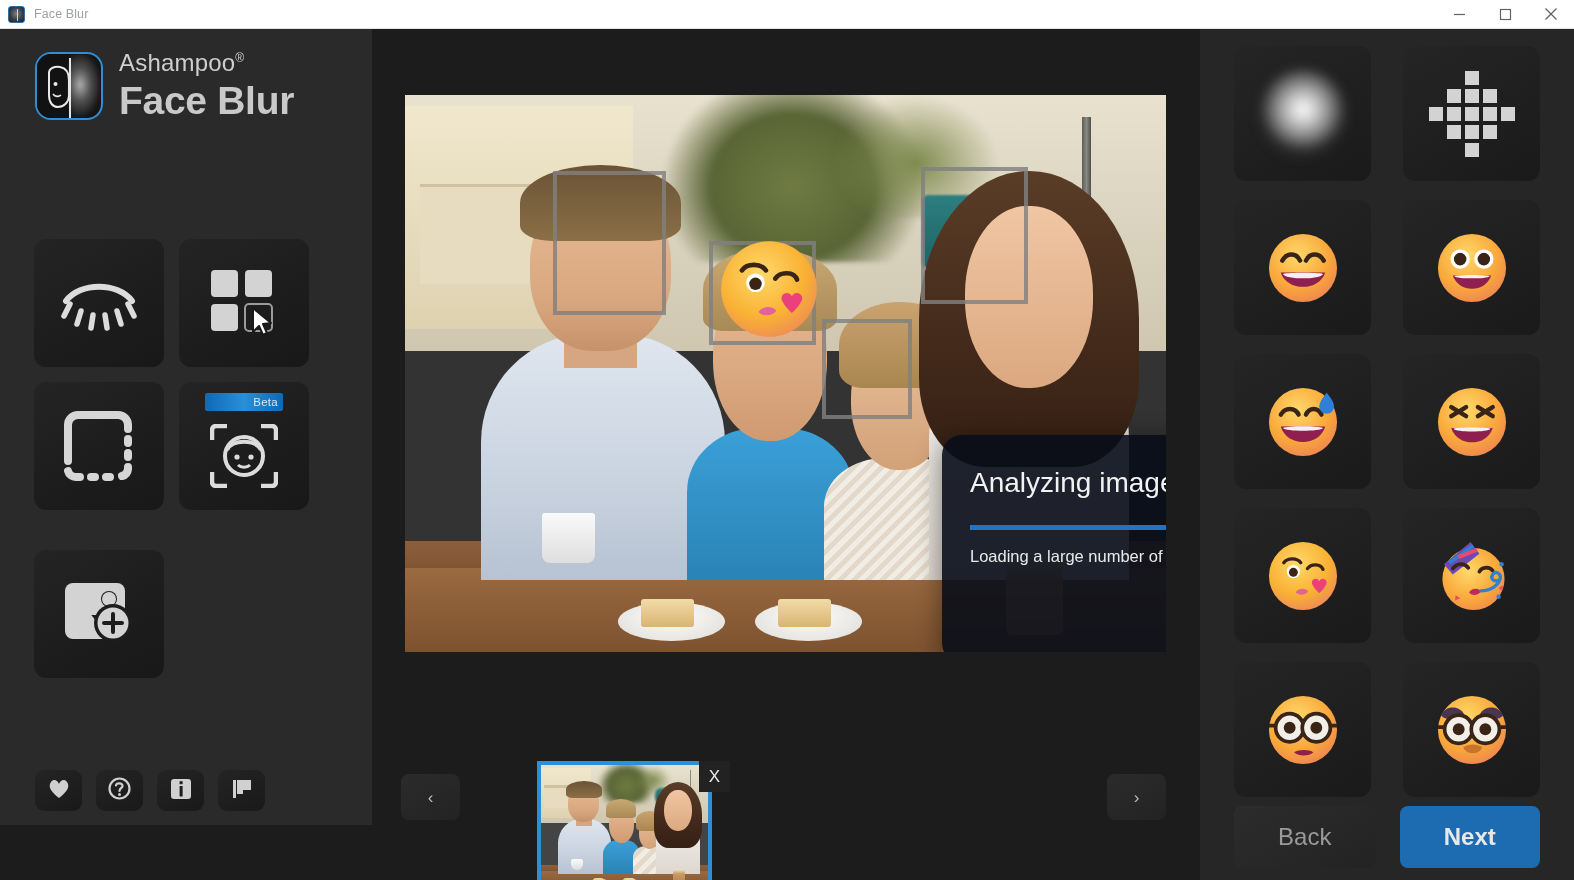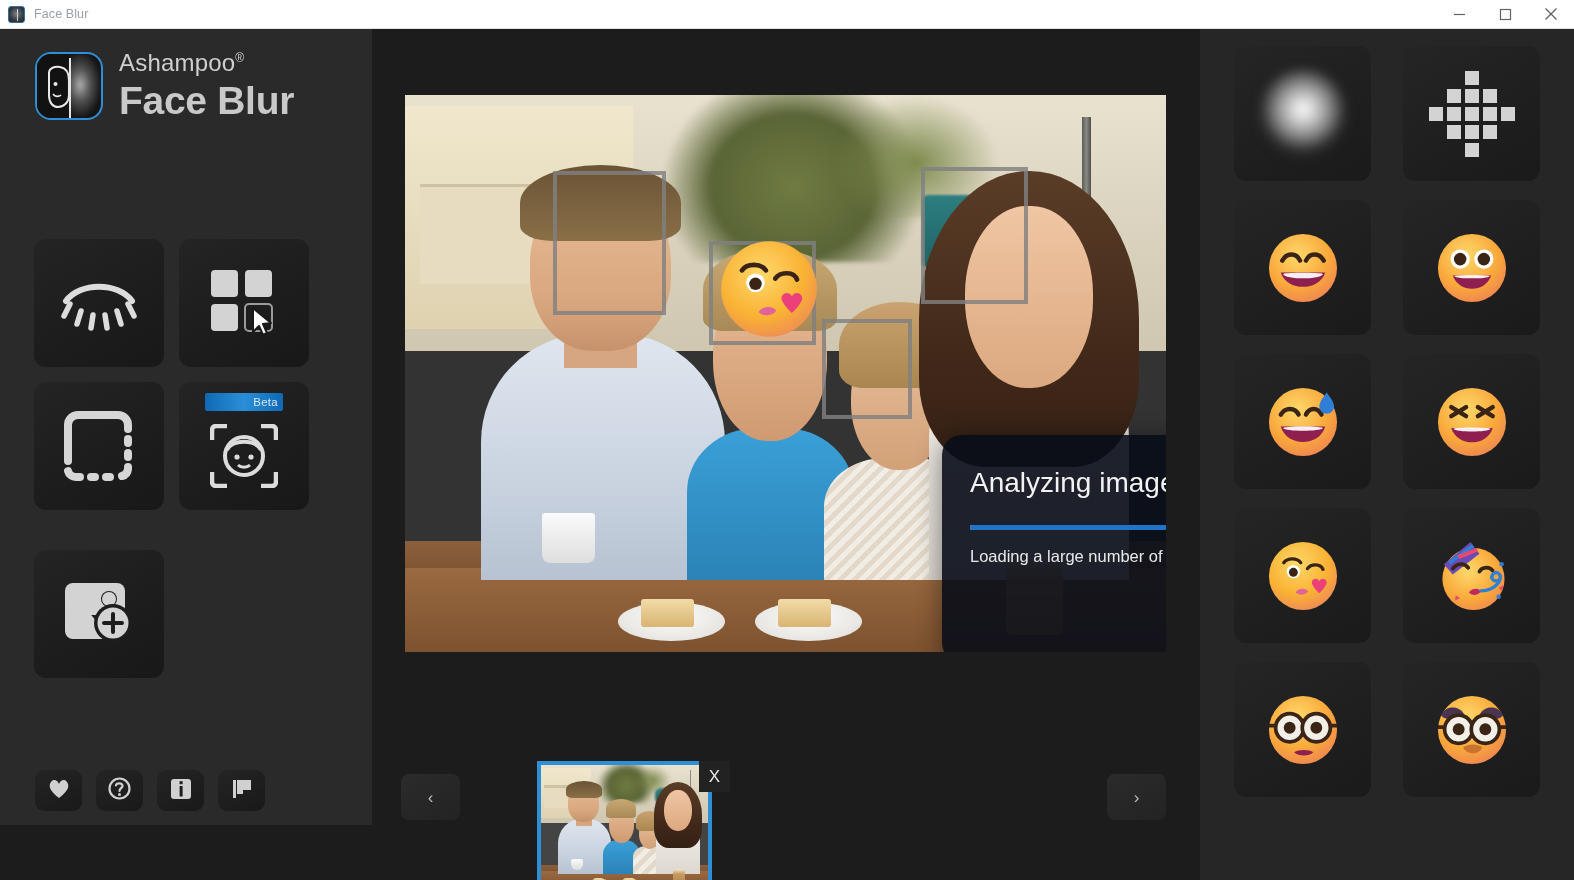--- a/index.html
+++ b/index.html
@@ -725,15 +725,19 @@
           <circle cx="32" cy="49" r="19" fill="#f2efe9" stroke="#3a2416" stroke-width="5"></circle>
           <circle cx="68" cy="49" r="19" fill="#f2efe9" stroke="#3a2416" stroke-width="5"></circle>
           <circle cx="32" cy="49" r="8" fill="#3a2416"></circle>
               <circle cx="68" cy="49" r="8" fill="#3a2416"></circle>
           <path d="M38 74 C44 68,58 68,64 74 C58 84,44 84,38 74 Z" fill="#c8742f"></path>
         </svg>
         </span>
       </div>
     </div>
 
+    <div class="footbtns">
+      <div class="btn-back">Back</div>
+      <div class="btn-next" style="background: rgb(29, 107, 176);">Next</div>
+    </div>
   </div>
 
 </div>
 
 </body></html>

